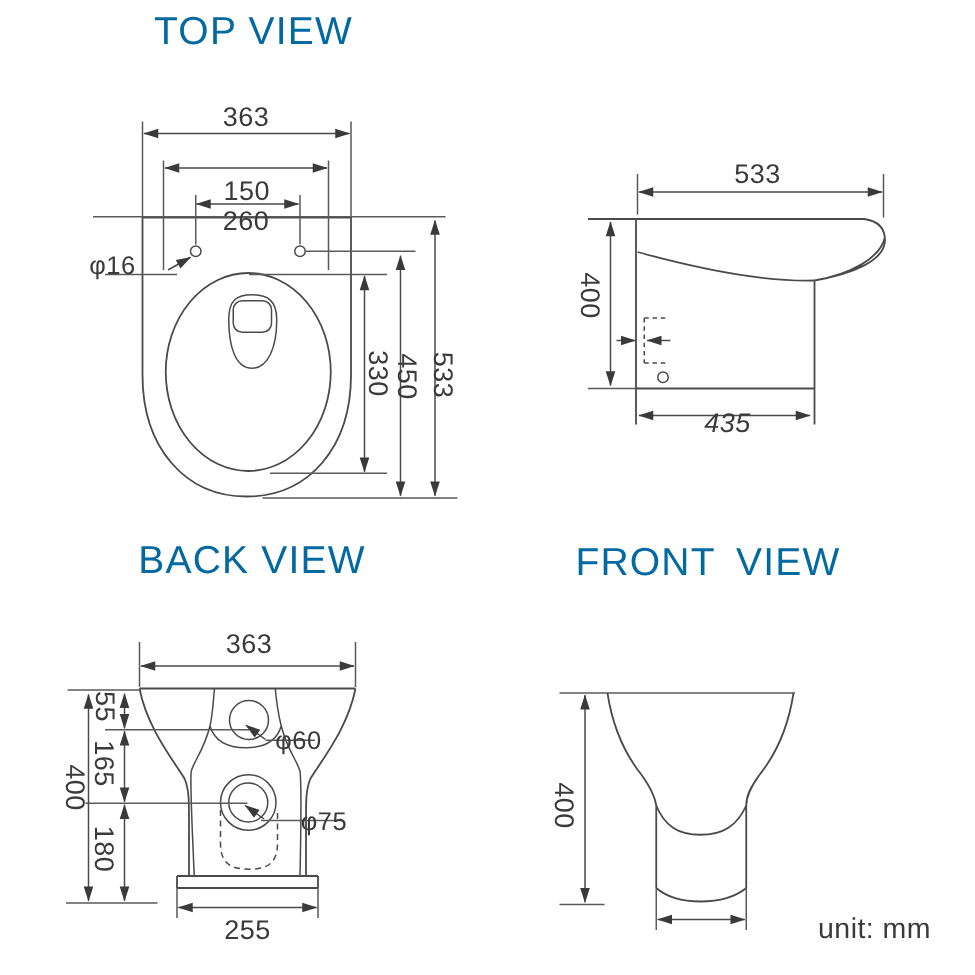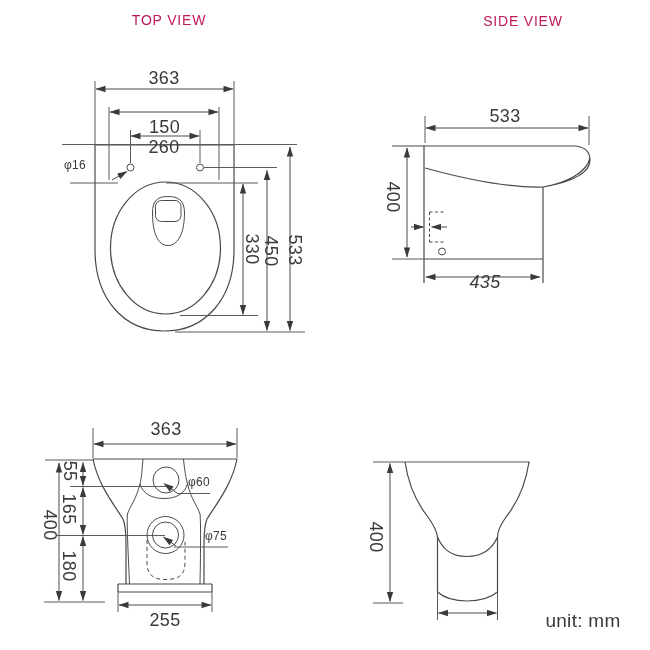--- a/index.html
+++ b/index.html
@@ -2,23 +2,23 @@
 <html><head>
 <meta charset="utf-8">
 <style>
   html,body{margin:0;padding:0;background:#ffffff;}
   #stage{position:relative;width:650px;height:650px;background:#ffffff;overflow:hidden;
          font-family:"Liberation Sans","DejaVu Sans",sans-serif;color:#3a3a3a;}
   #linework{position:absolute;left:0;top:0;}
   .lbl{position:absolute;white-space:nowrap;line-height:1;color:#3a3a3a;
        transform:translate(-50%,-50%);font-size:18px;letter-spacing:0.3px;}
   .lbl.v{transform:translate(-50%,-50%) rotate(90deg);}
-  .title{font-size:14px;letter-spacing:0.8px;color:#be185d;}
+  .title{font-size:26px;letter-spacing:0.8px;color:#0369a1;}
   .title.wide{word-spacing:6px;}
-  .dia{font-size:12px;}
+  .dia{font-size:17px;margin-top:12px;}
   .unit{font-size:19px;}
 </style>
 </head>
 <body>
 
 <div id="stage">
 
   <svg id="linework" width="650" height="650" viewBox="0 0 650 650">
     <defs>
       <marker id="ah" viewBox="-11 -4 12 8" refX="-0.5" refY="0" markerWidth="12" markerHeight="8" orient="auto-start-reverse" markerUnits="userSpaceOnUse">
@@ -119,21 +119,22 @@
 
       <path d="M373,603 H403" stroke="#5a5a5a"></path>
       <path d="M437.5,592 V620 M497.5,592 V620" stroke="#5a5a5a"></path>
 
       <line x1="390" y1="463.5" x2="390" y2="601.5" marker-start="url(#ah)" marker-end="url(#ah)"></line>
       <line x1="438.5" y1="613" x2="496.5" y2="613" marker-start="url(#ah)" marker-end="url(#ah)"></line>
     </g>
   </svg>
 
   <div class="lbl title" style="left:169px;top:20px;">TOP VIEW</div>
-  <div class="lbl title" style="left:523px;top:21px;">SIDE VIEW</div>
+  <div class="lbl title" style="left:168px;top:373px;">BACK VIEW</div>
+  <div class="lbl title wide" style="left:472px;top:374px;">FRONT VIEW</div>
 
   <div class="lbl" style="left:164px;top:78px;">363</div>
   <div class="lbl" style="left:164px;top:103px;margin-top:44px;">260</div>
   <div class="lbl" style="left:164.5px;top:127px;">150</div>
   <div class="lbl dia" style="left:75px;top:165px;">φ16</div>
   <div class="lbl v" style="left:252px;top:249px;">330</div>
   <div class="lbl v" style="left:271px;top:251px;">450</div>
   <div class="lbl v" style="left:295px;top:250px;">533</div>
 
   <div class="lbl" style="left:505px;top:116px;">533</div>

